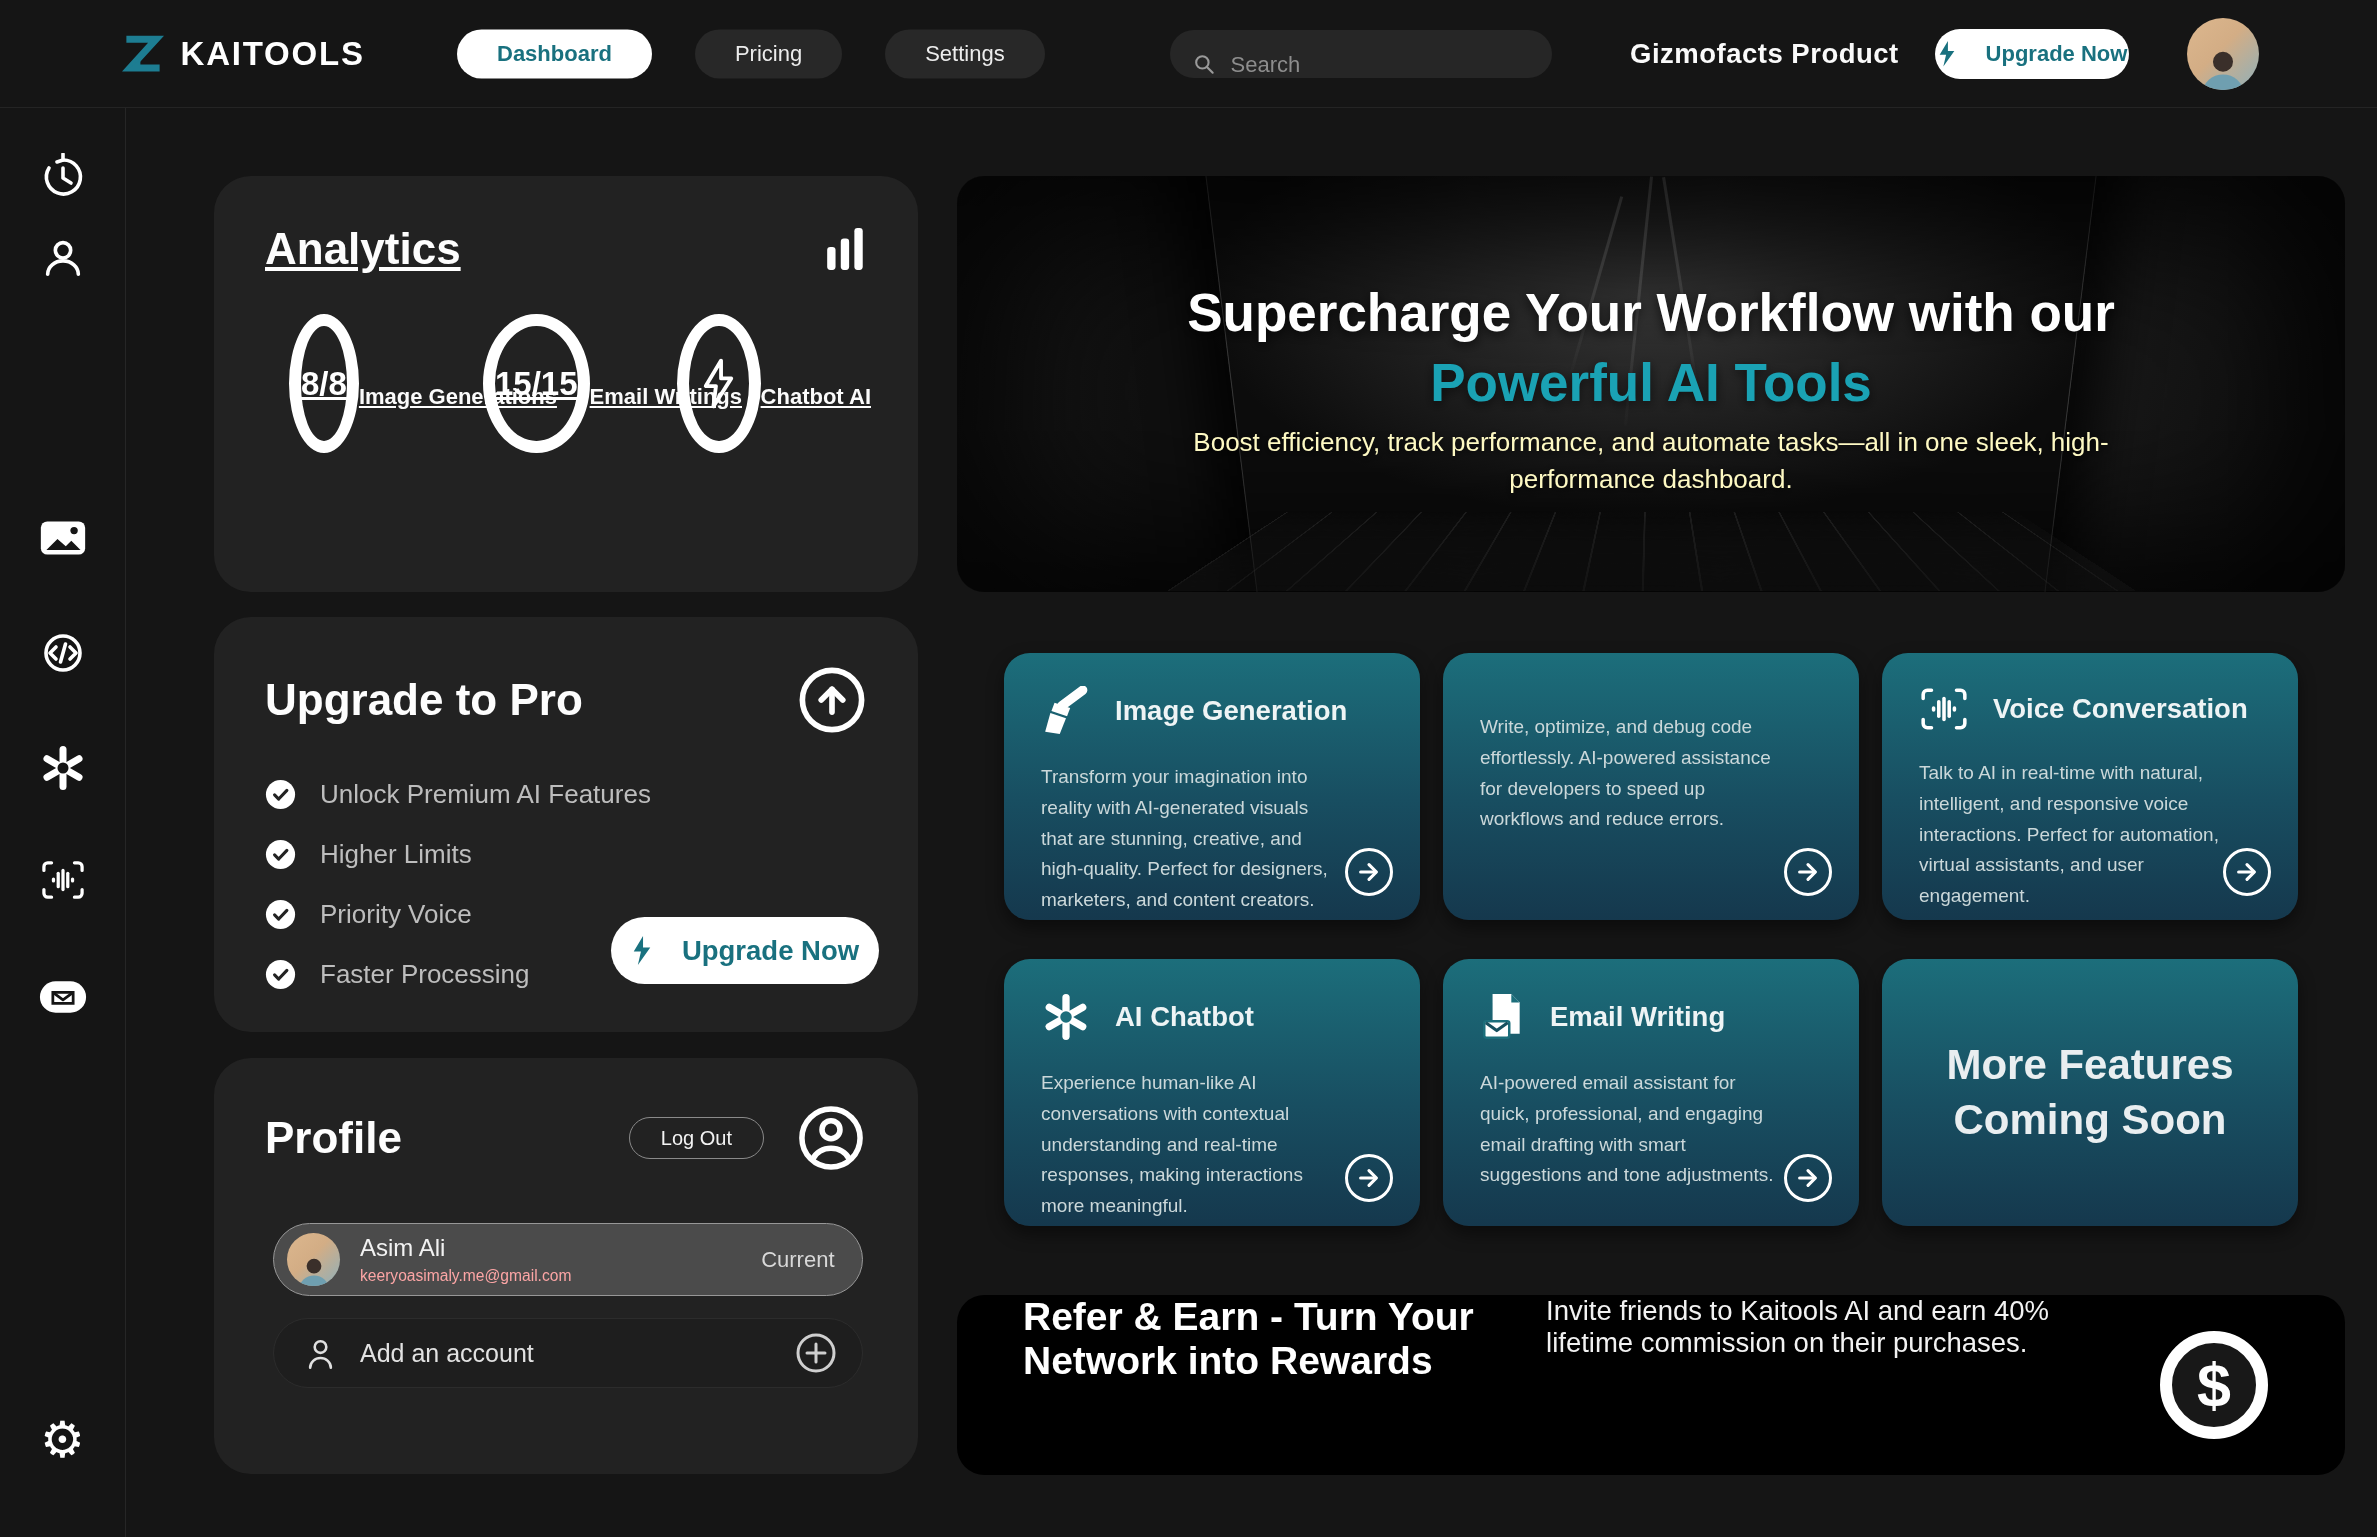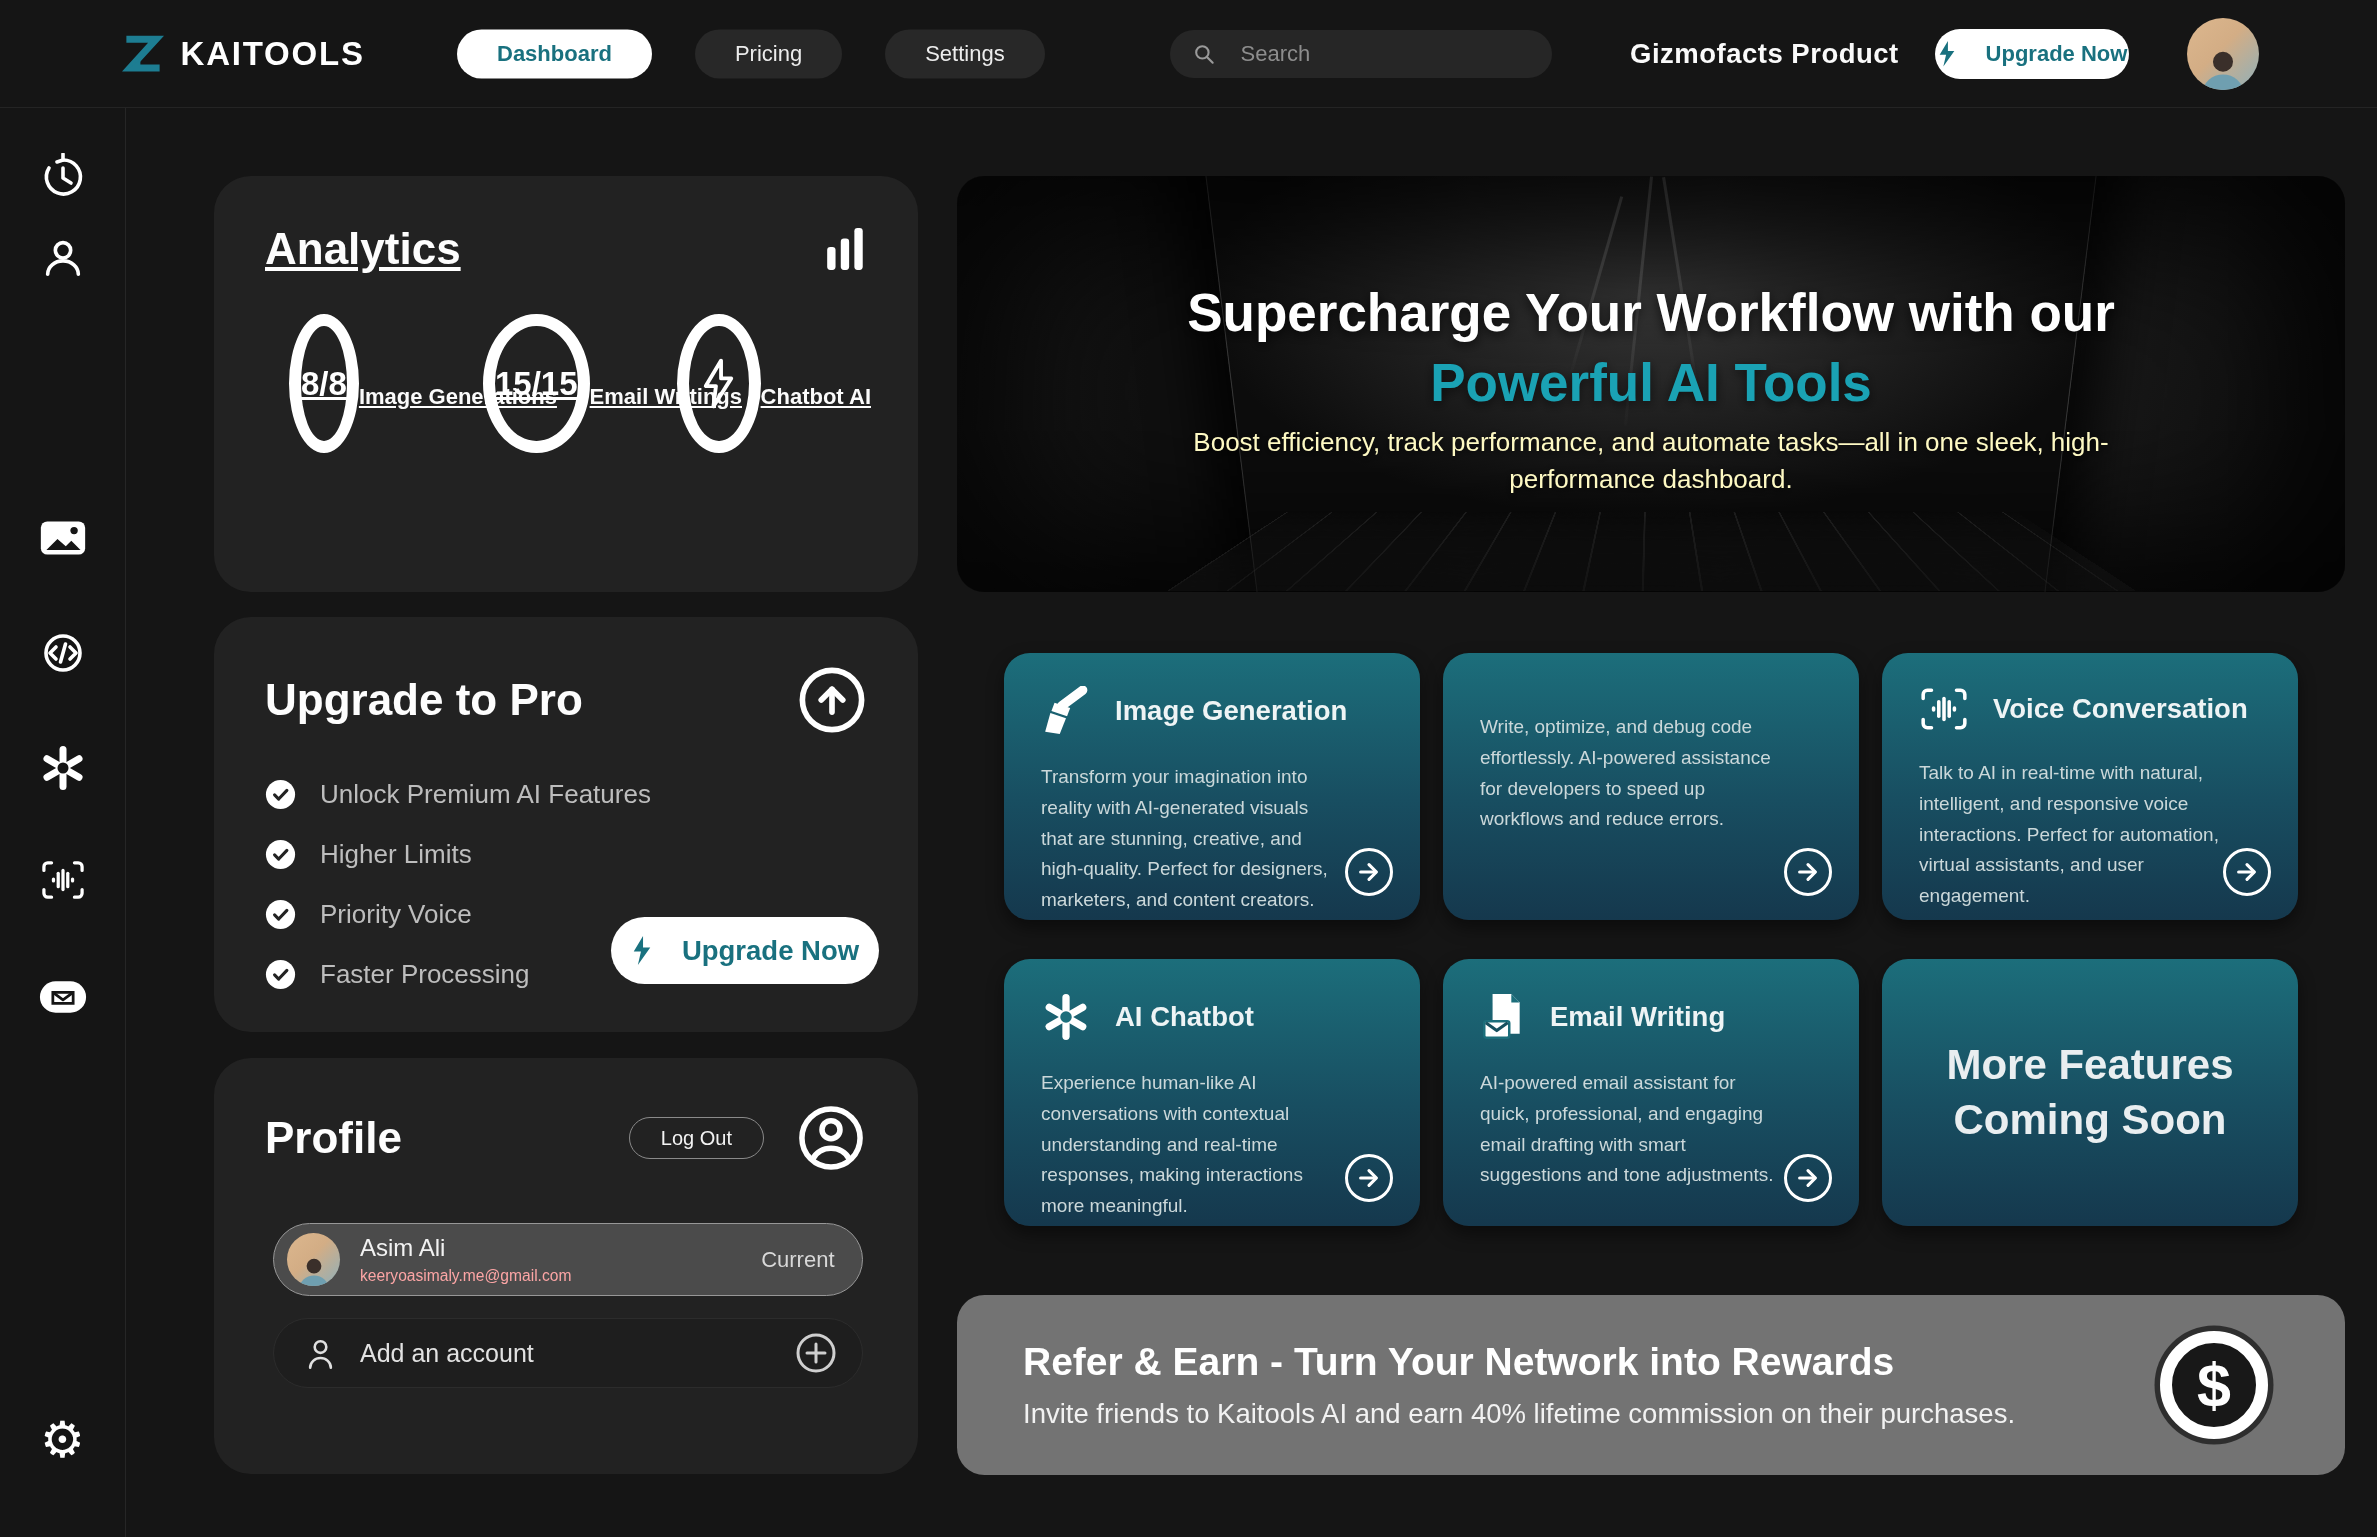--- a/index.html
+++ b/index.html
@@ -8,21 +8,21 @@
   .app { position:relative; width:2377px; height:1537px; background:#151515; overflow:hidden; color:#fff; }
 
   
   .navbar { position:absolute; top:0; left:0; width:100%; height:108px; background:#151515; border-bottom:0.9px solid #242424; z-index:10; }
   .navbar > * { position:absolute; top:50%; transform:translateY(-50%); }
   .logo { left:122px; display:flex; align-items:center; gap:16.5px; }
   .logo-text { font-size:33px; font-weight:800; letter-spacing:1.8px; color:#fff; }
   .tabs { left:457px; display:flex; gap:43px; }
   .pill { height:49px; border-radius:25px; display:flex; align-items:center; justify-content:center; padding:0 40px; font-size:22px; color:#ececec; background:#282828; cursor:pointer; }
   .pill.active { background:#ffffff; color:#19717F; font-weight:700; }
-  .search { left:1170px; width:382px; height:48px; border-radius:24px; background:#262626; display:flex; align-items:center; padding:0 20px; gap:23px; }
+  .search { left:1170px; width:382px; height:48px; border-radius:24px; background:#262626; display:flex; align-items:flex-end; padding:0 20px; gap:13px; }
   .search input { flex:1; background:transparent; border:none; outline:none; color:#dddddd; font-size:22px; font-family:"Liberation Sans",sans-serif; }
   .search input::placeholder { color:#8d8d8d; }
   .product-label { left:1630px; font-size:27.5px; font-weight:700; color:#fafafa; letter-spacing:0.5px; }
   .btn-white { background:#ffffff; color:#19717F; font-weight:700; display:flex; align-items:center; justify-content:center; gap:29px; border-radius:26px; cursor:pointer; }
   .nav-upgrade { left:1935px; width:194px; height:50px; font-size:22px; }
   .avatar { left:2187px; width:72px; height:72px; border-radius:50%; background:linear-gradient(135deg,#dcb78e 0%,#d3ad85 45%,#8fb0ba 100%); overflow:hidden; position:absolute; cursor:pointer; }
   .avatar svg { position:absolute; bottom:-3.7px; left:50%; transform:translateX(-50%); }
 
   
   .sidebar { position:absolute; top:108px; left:0; width:126px; bottom:0; border-right:0.9px solid #262626; background:#151515; z-index:9; }
@@ -79,21 +79,21 @@
   .features { position:absolute; left:1004px; top:653px; width:1296px; display:grid; grid-template-columns:repeat(3,416px); grid-auto-rows:267px; column-gap:23px; row-gap:39px; }
   .fcard { position:relative; border-radius:26px; background:linear-gradient(180deg,#1C6E7B 0%,#184E61 55%,#15384D 100%); padding:33px 37px; box-shadow:0 7.3px 16.5px rgba(0,0,0,.45); overflow:hidden; }
   .fhead { display:flex; align-items:center; gap:24px; }
   .ftitle { font-size:27.5px; font-weight:700; color:#eef4f5; }
   .fdesc { margin-top:26px; font-size:19px; line-height:1.62; color:#cbd8da; padding-right:42px; }
   .farrow { position:absolute; right:27.5px; bottom:24px; width:48px; height:48px; border:3.7px solid #ffffff; border-radius:50%; display:flex; align-items:center; justify-content:center; cursor:pointer; }
   .fcard.soon { display:flex; align-items:center; justify-content:center; }
   .soon-text { text-align:center; font-size:42px; font-weight:700; color:#e9eef0; line-height:1.3; }
 
   
-  .refer { position:absolute; left:957px; top:1295px; width:1388px; height:180px; background:#737373; border-radius:27.5px; display:flex; flex-direction:column; justify-content:center; gap:14.7px; padding:0 220px 0 66px; }
+  .refer { position:absolute; left:957px; top:1295px; width:1388px; height:180px; background:#000000; border-radius:27.5px; display:flex; flex-direction:row; justify-content:center; gap:14.7px; padding:0 220px 0 66px; }
   .refer-title { font-size:39px; font-weight:800; color:#ffffff; }
   .refer-sub { font-size:27.5px; color:#f2f2f2; }
   .refer-dollar { position:absolute; right:77px; top:50%; transform:translateY(-50%); width:108px; height:108px; border:12px solid #ffffff; background:#181818; border-radius:50%; display:flex; align-items:center; justify-content:center; font-size:61px; font-weight:700; color:#ffffff; box-shadow:0 0 0 5.5px rgba(0,0,0,.6); }
 </style>
 </head>
 <body>
 
 <div class="app">
 
   <header class="navbar">

